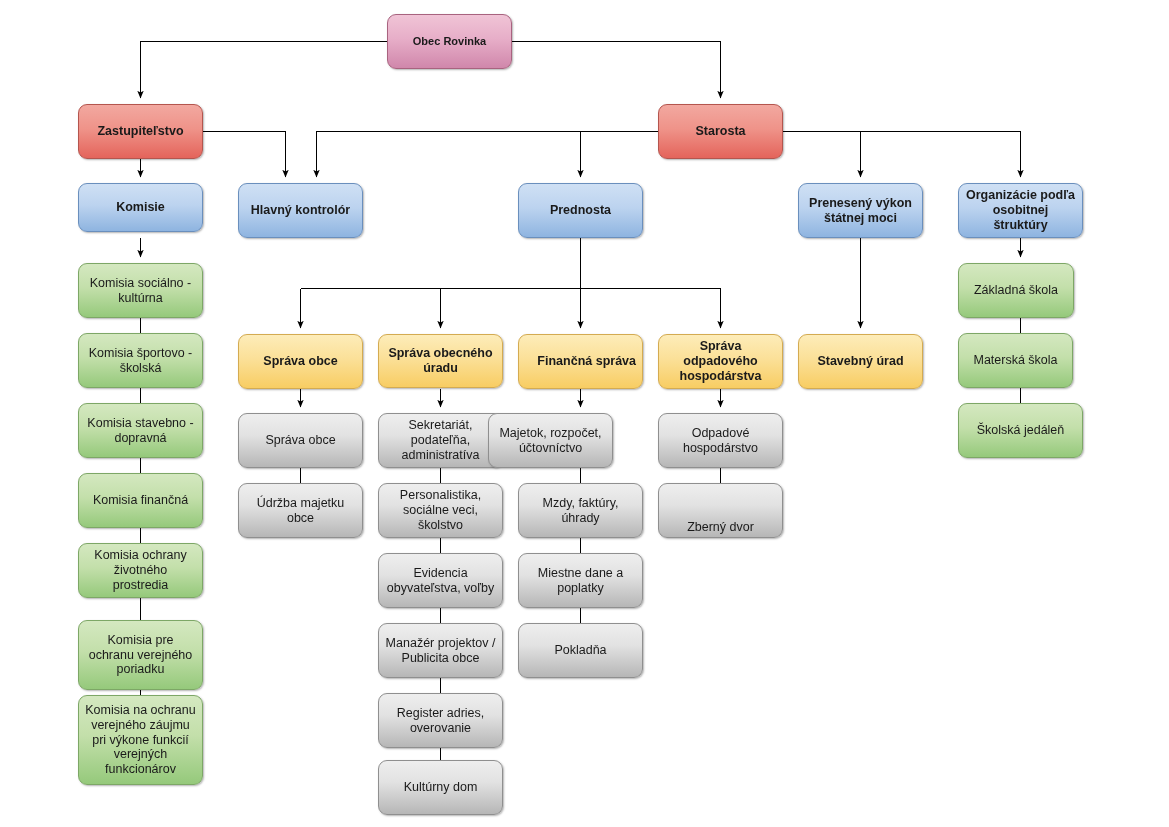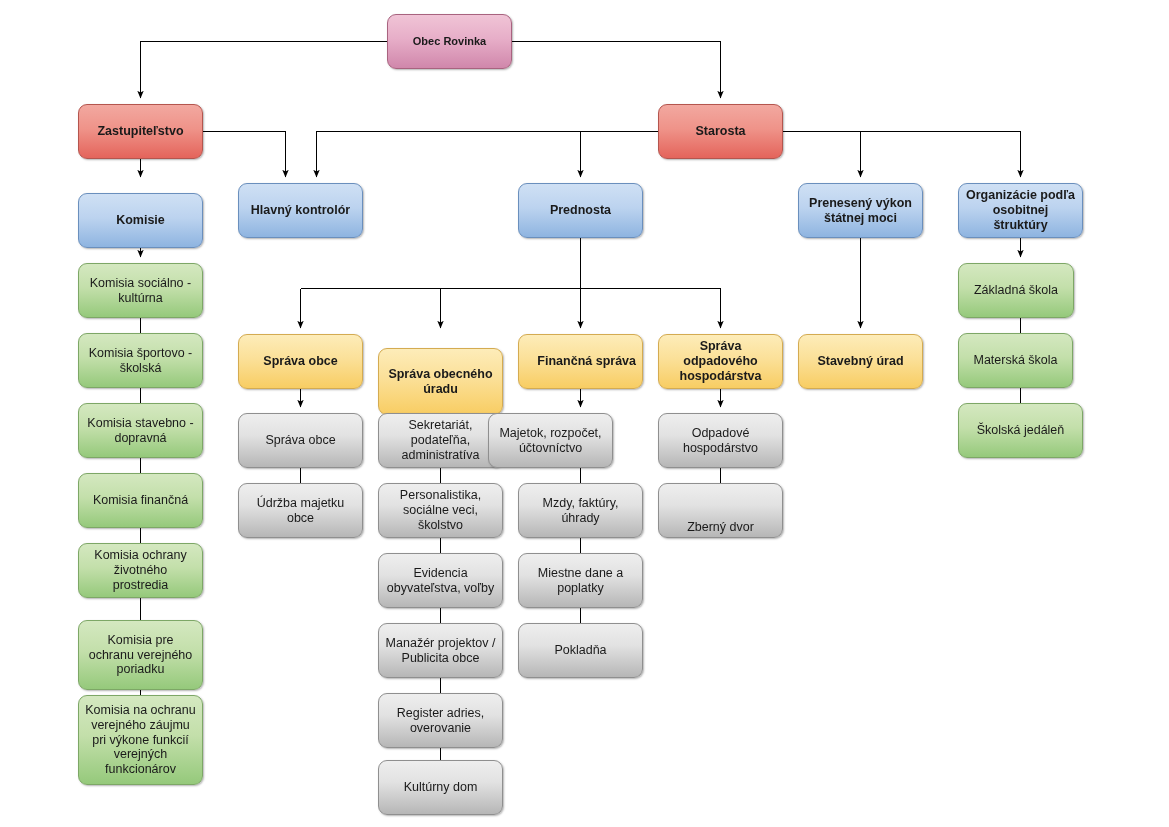--- a/index.html
+++ b/index.html
@@ -161,21 +161,21 @@
   <div id="nodes">
       <div class="node n-root" style="left: 387px; top: 14px; width: 125px; height: 55px;">
         <span>Obec Rovinka</span>
       </div>
       <div class="node n-red" style="left: 78px; top: 104px; width: 125px; height: 55px;">
         <span>Zastupiteľstvo</span>
       </div>
       <div class="node n-red" style="left: 658px; top: 104px; width: 125px; height: 55px;">
         <span>Starosta</span>
       </div>
-      <div class="node n-blue" style="left: 78px; top: 183px; width: 125px; height: 55px; margin-top: 10px;">
+      <div class="node n-blue" style="left: 78px; top: 183px; width: 125px; height: 49px;">
         <span>Komisie</span>
       </div>
       <div class="node n-blue" style="left: 238px; top: 183px; width: 125px; height: 55px;">
         <span>Hlavný kontrolór</span>
       </div>
       <div class="node n-blue" style="left: 518px; top: 183px; width: 125px; height: 55px;">
         <span>Prednosta</span>
       </div>
       <div class="node n-blue" style="left: 798px; top: 183px; width: 125px; height: 55px;">
         <span>Prenesený výkon štátnej moci</span>
@@ -200,21 +200,21 @@
       </div>
       <div class="node n-green" style="left: 78px; top: 620px; width: 125px; height: 70px;">
         <span>Komisia pre ochranu verejného poriadku</span>
       </div>
       <div class="node n-green" style="left: 78px; top: 695px; width: 125px; height: 90px;">
         <span>Komisia na ochranu verejného záujmu pri výkone funkcií verejných funkcionárov</span>
       </div>
       <div class="node n-yellow" style="left: 238px; top: 334px; width: 125px; height: 55px;">
         <span>Správa obce</span>
       </div>
-      <div class="node n-yellow" style="left: 378px; top: 348px; width: 125px; height: 67px;">
+      <div class="node n-yellow" style="left: 378px; top: 334px; width: 125px; height: 54px;">
         <span>Správa obecného úradu</span>
       </div>
       <div class="node n-yellow" style="left: 518px; top: 334px; width: 125px; height: 55px; text-align: right;">
         <span>Finančná správa</span>
       </div>
       <div class="node n-yellow" style="left: 658px; top: 334px; width: 125px; height: 55px;">
         <span>Správa odpadového hospodárstva</span>
       </div>
       <div class="node n-yellow" style="left: 798px; top: 334px; width: 125px; height: 55px;">
         <span>Stavebný úrad</span>

